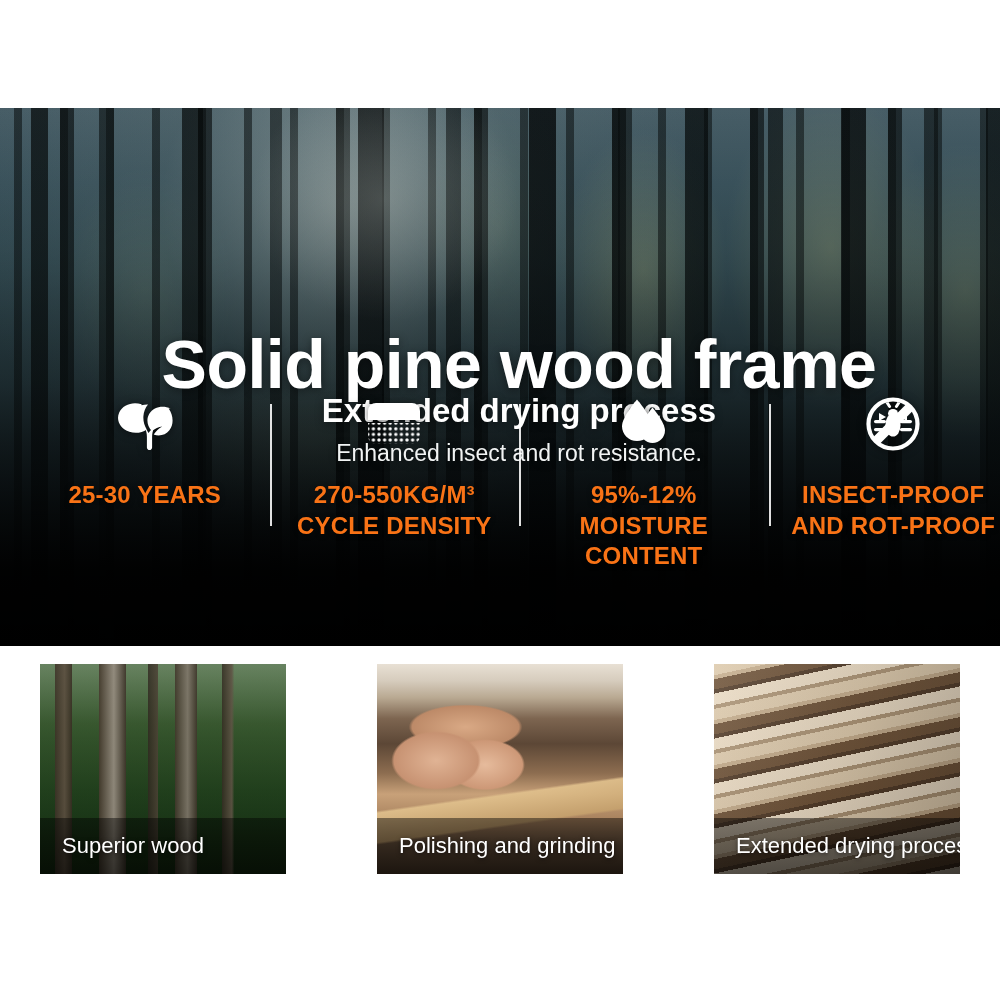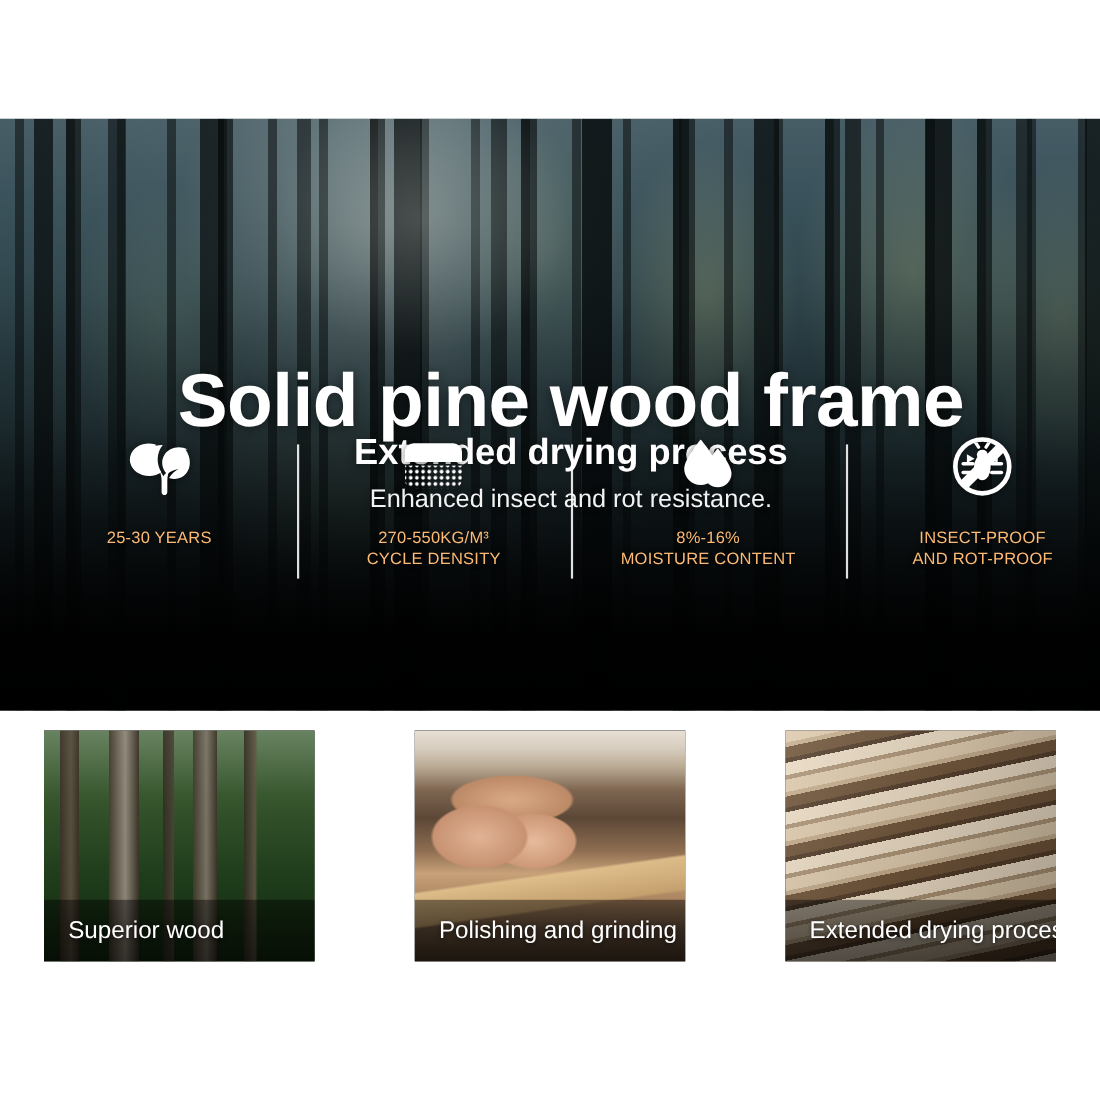--- a/index.html
+++ b/index.html
@@ -115,22 +115,22 @@
   .feature + .feature::before{
     content:"";position:absolute;left:0;top:8px;
     width:2px;height:122px;background:rgba(255,255,255,.88);
   }
   .feature-icon{
     height:56px;display:flex;align-items:center;justify-content:center;
     margin-bottom:28px;
   }
   .feature-icon svg{display:block;filter:drop-shadow(0 1px 4px rgba(0,0,0,.5));}
   .feature-label{
-    text-align:center;color:#fdba74;
-    font-size:15px;line-height:1.28;font-weight:400;
+    text-align:center;color:#f97316;
+    font-size:24px;line-height:1.28;font-weight:700;
     letter-spacing:.2px;
     text-shadow:0 1px 5px rgba(0,0,0,.55);
   }
   .feature-label .l2{display:block;}
 
   
   .strip{
     position:absolute;left:0;top:648px;width:1000px;height:242px;
     display:flex;gap:11px;
   }
@@ -267,21 +267,21 @@
 
         <div class="feature">
           <div class="feature-icon">
             <svg width="58" height="52" viewBox="0 0 58 52" aria-hidden="true">
               <path fill="#ffffff" d="M22 1.5C22 1.5 7 18.8 7 28.2 7 36.4 13.7 43 22 43s15-6.6 15-14.8C37 18.8 22 1.5 22 1.5z"></path>
               <path fill="#ffffff" d="M37.5 9.5S25 24.4 25 32.5C25 39.4 30.6 45 37.5 45S50 39.4 50 32.5C50 24.4 37.5 9.5 37.5 9.5z"></path>
               <path fill="none" stroke="#ffffff" stroke-width="3.4" stroke-linecap="round" d="M31.5 36.5c3.6 0 6.6-2.9 6.6-6.5"></path>
             </svg>
           </div>
           <div class="feature-label">
-            <span>8%-16%</span>
+            <span>95%-12%</span>
             <span class="l2">MOISTURE CONTENT</span>
           </div>
         </div>
 
         <div class="feature">
           <div class="feature-icon">
             <svg width="56" height="56" viewBox="0 0 56 56" aria-hidden="true">
               <defs>
                 <clipPath id="circClip">
                     <circle cx="28" cy="28" r="22.5"></circle>

